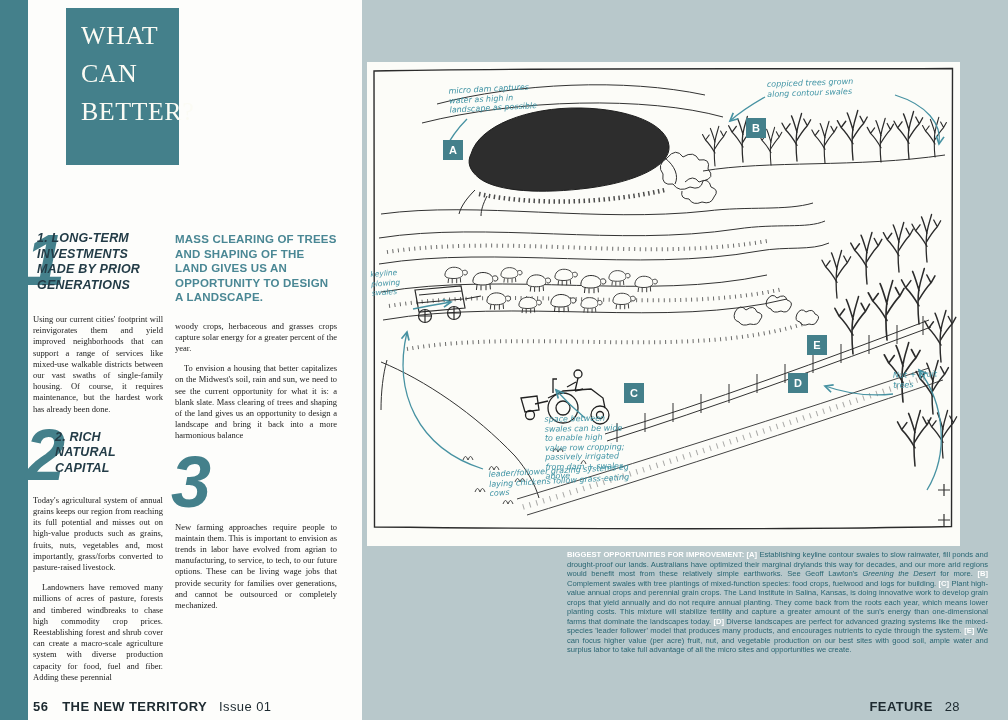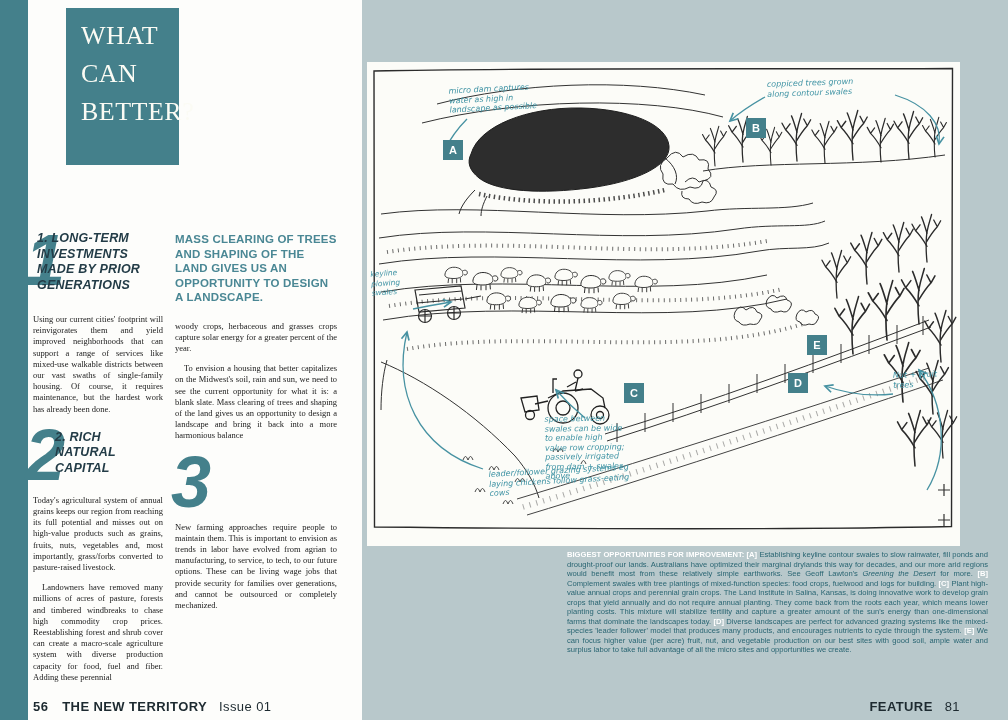--- a/index.html
+++ b/index.html
@@ -308,17 +308,17 @@
       <div class="annot an-space">space between swales can be wide to enable high value row cropping; passively irrigated from dam + swales above</div>
       <div class="annot an-leader">leader/follower grazing systems eg laying chickens follow grass-eating cows</div>
     </div>
 
     <div class="caption">
       <span class="cap-lead">BIGGEST OPPORTUNITIES FOR IMPROVEMENT: </span><span class="cap-marker">[A] </span><span>Establishing keyline contour swales to slow rainwater, fill ponds and drought-proof our lands. Australians have optimized their marginal drylands this way for decades, and our more arid regions would benefit most from these relatively simple earthworks. See Geoff Lawton's </span><span class="cap-italic">Greening the Desert</span><span> for more. </span><span class="cap-marker">[B] </span><span>Complement swales with tree plantings of mixed-function species: food crops, fuelwood and logs for building. </span><span class="cap-marker">[C] </span><span>Plant high-value annual crops and perennial grain crops. The Land Institute in Salina, Kansas, is doing innovative work to develop grain crops that yield annually and do not require annual planting. They come back from the roots each year, which means lower planting costs. This mixture will stabilize fertility and capture a greater amount of the sun's energy than one-dimensional farms that dominate the landscapes today. </span><span class="cap-marker">[D] </span><span>Diverse landscapes are perfect for advanced grazing systems like the mixed-species 'leader follower' model that produces many products, and encourages nutrients to cycle through the system. </span><span class="cap-marker">[E] </span><span>We can focus higher value (per acre) fruit, nut, and vegetable production on our best sites with good soil, ample water and surplus labor to take full advantage of all the micro sites and opportunities we create.</span>
     </div>
 
     <div class="footer footer-right">
       <span class="f-bold">FEATURE</span>
-      <span class="f-reg">81</span>
+      <span class="f-reg">28</span>
     </div>
 
   </div>
 </div>
 
 </body></html>

